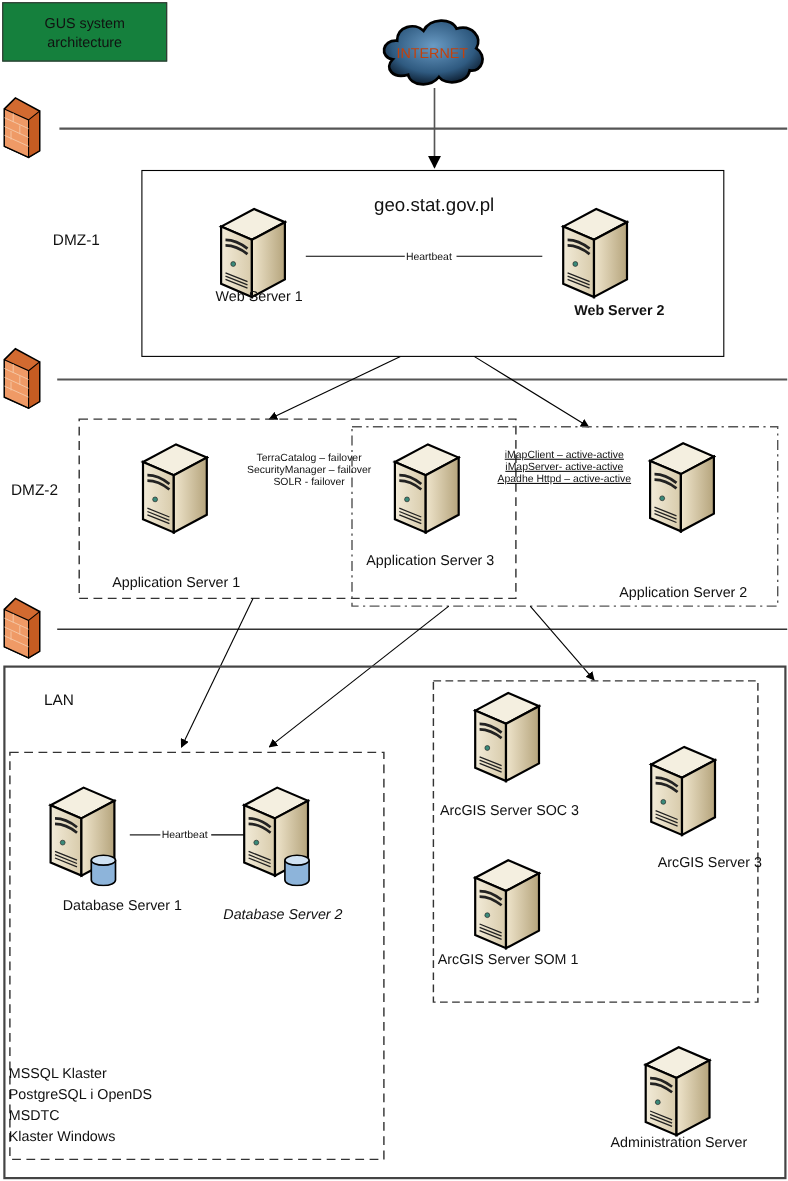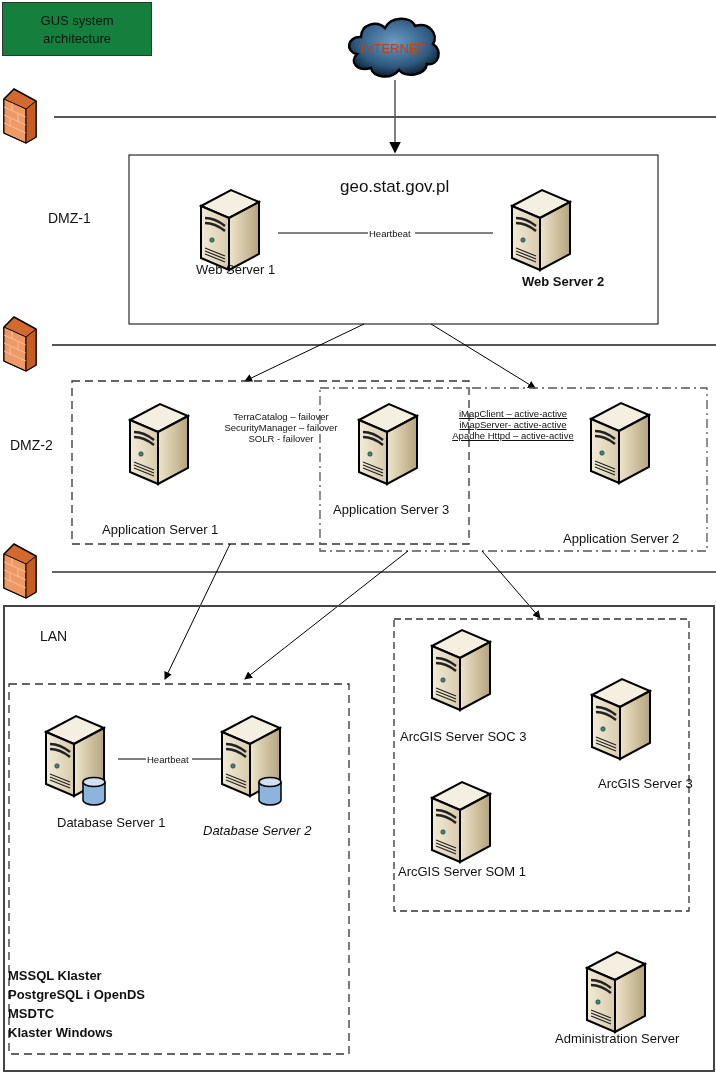--- a/index.html
+++ b/index.html
@@ -383,18 +383,18 @@
   <div>SecurityManager – failover</div>
   <div>SOLR - failover</div>
 </div>
 <div class="abs small" style="left:448px; top:408px; width:130px;text-decoration:underline;">
   <div>iMapClient – active-active</div>
   <div>iMapServer- active-active</div>
   <div>Apadhe Httpd – active-active</div>
 </div>
 
 <div class="abs small" style="left:146px; top:754px; background:#fff; padding:0 1px;">Heartbeat</div>
-<div class="abs lan-notes" style="left:8px; top:966px;font-weight:bold;">
+<div class="abs lan-notes" style="left:8px; top:966px;">
   <div>MSSQL Klaster</div>
   <div>PostgreSQL i OpenDS</div>
   <div>MSDTC</div>
   <div>Klaster Windows</div>
 </div>
 
 </body></html>

